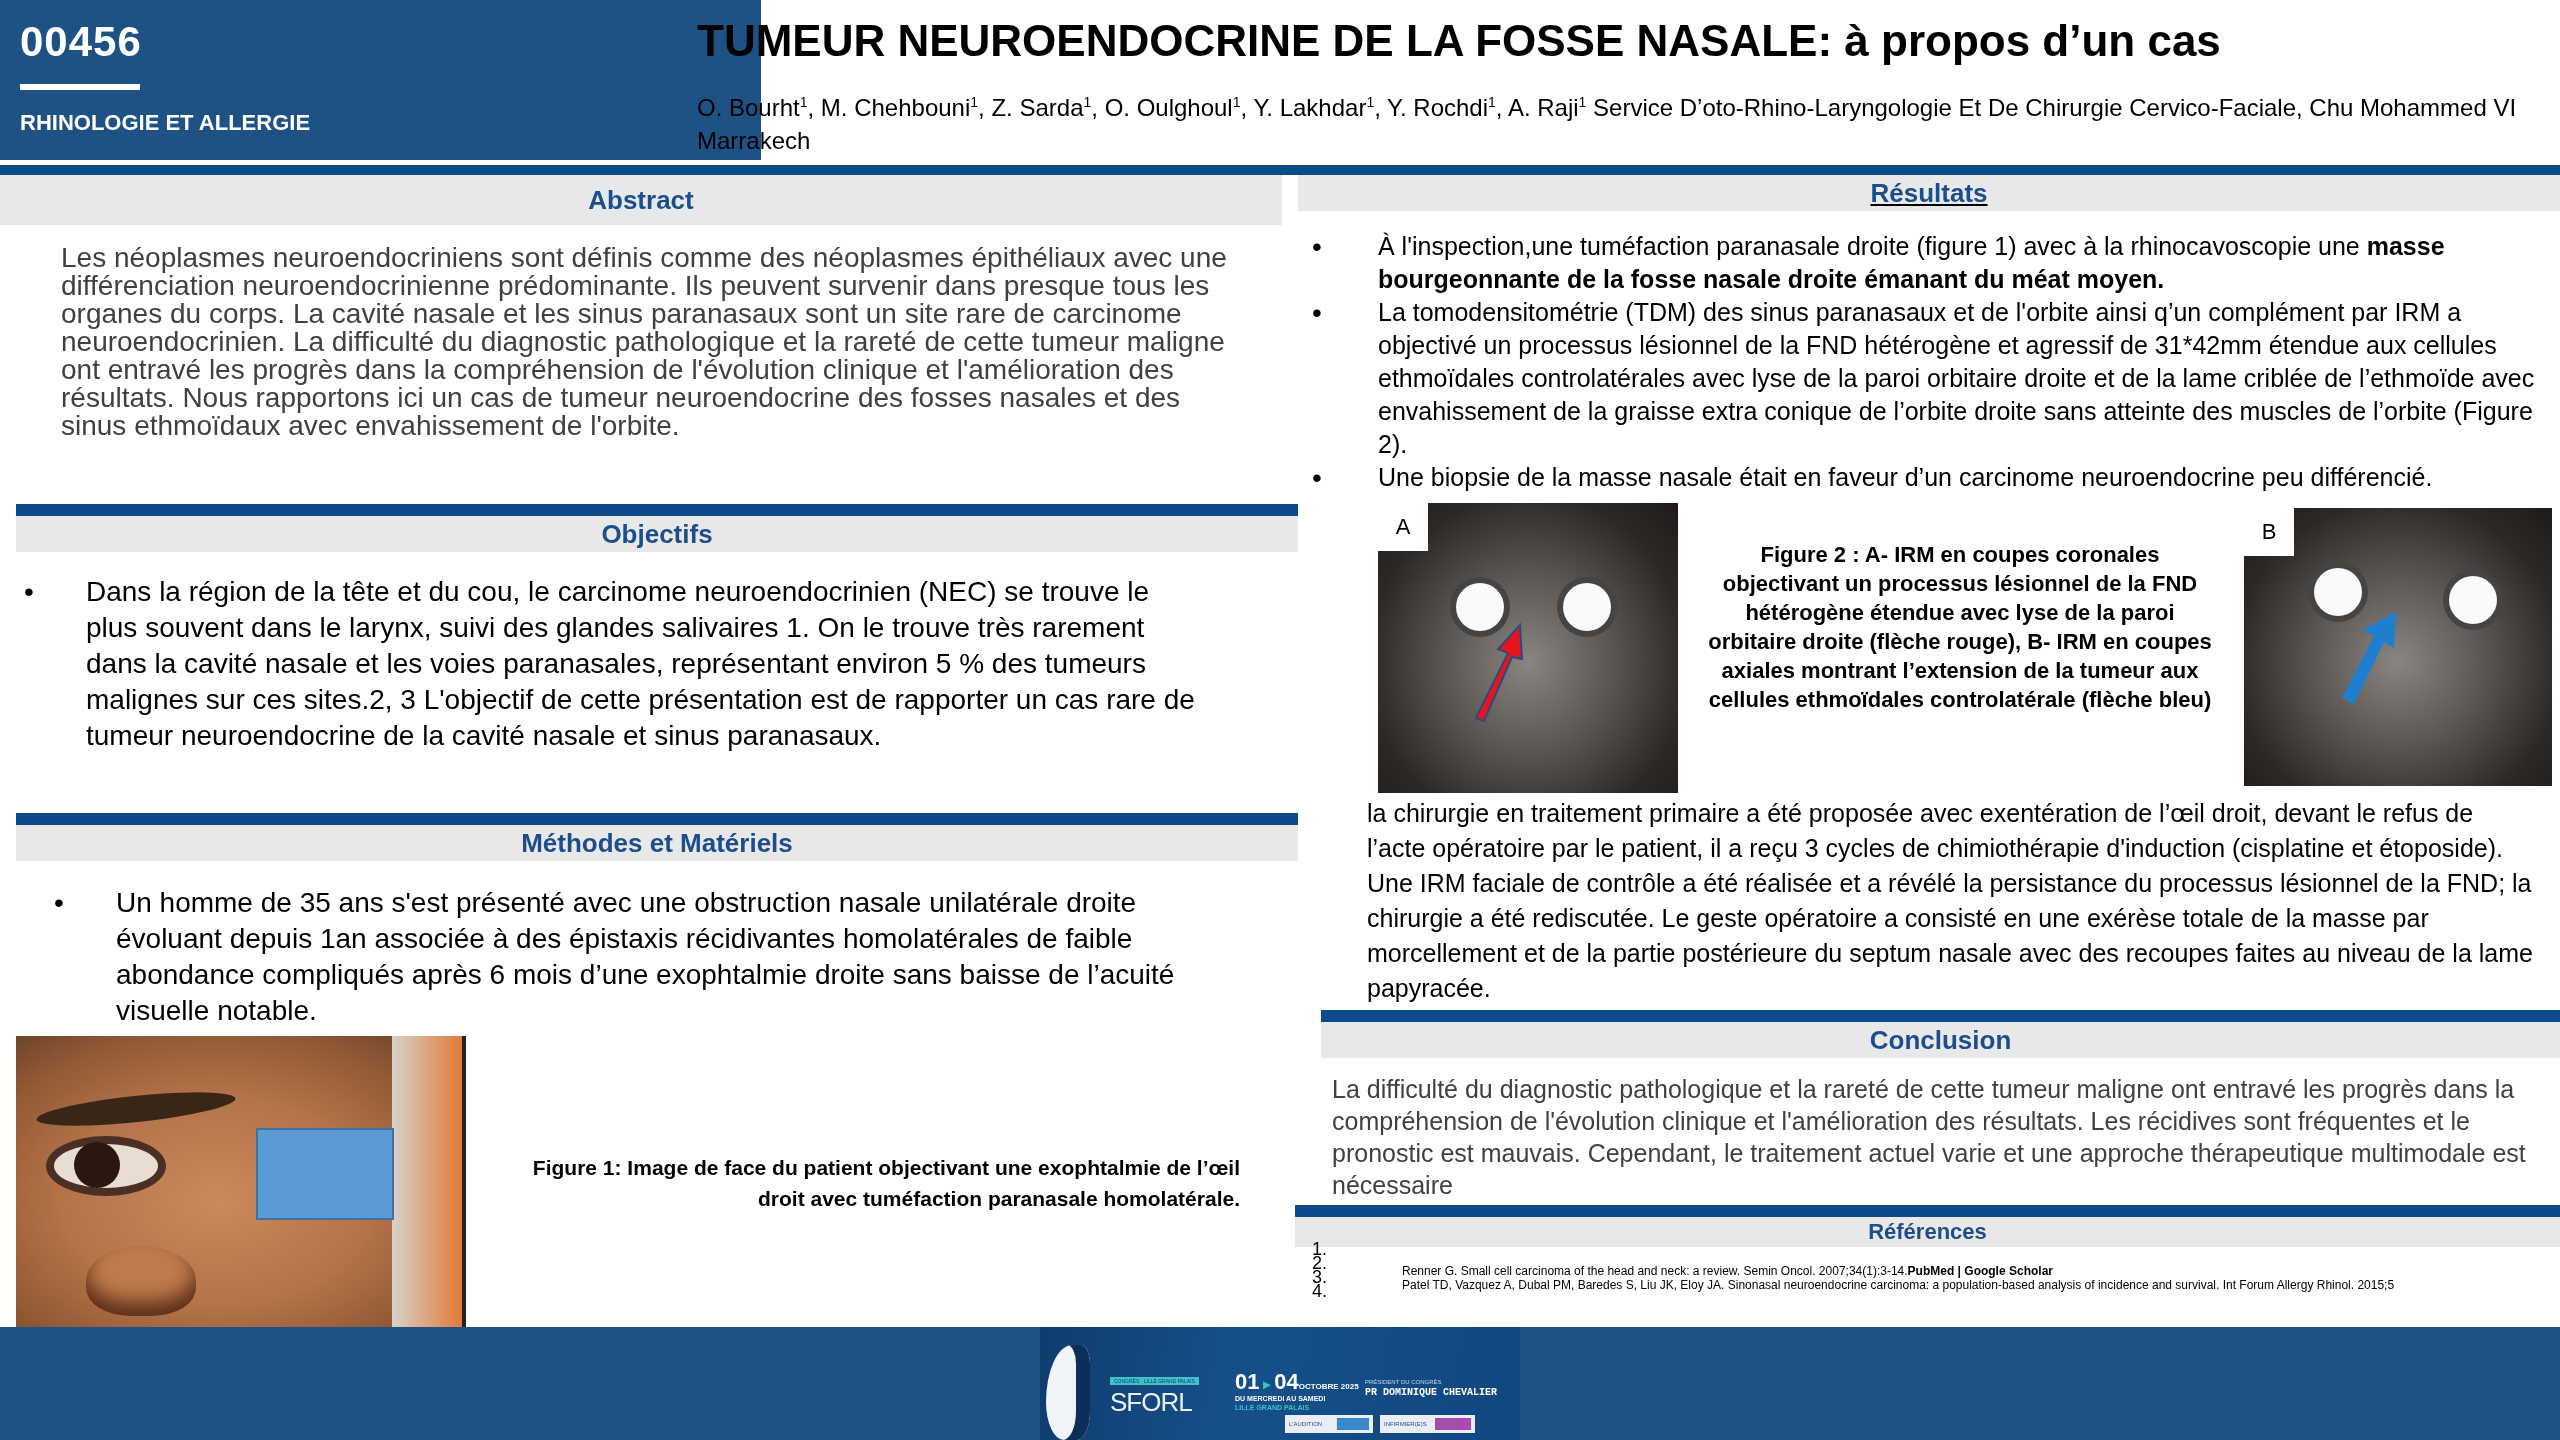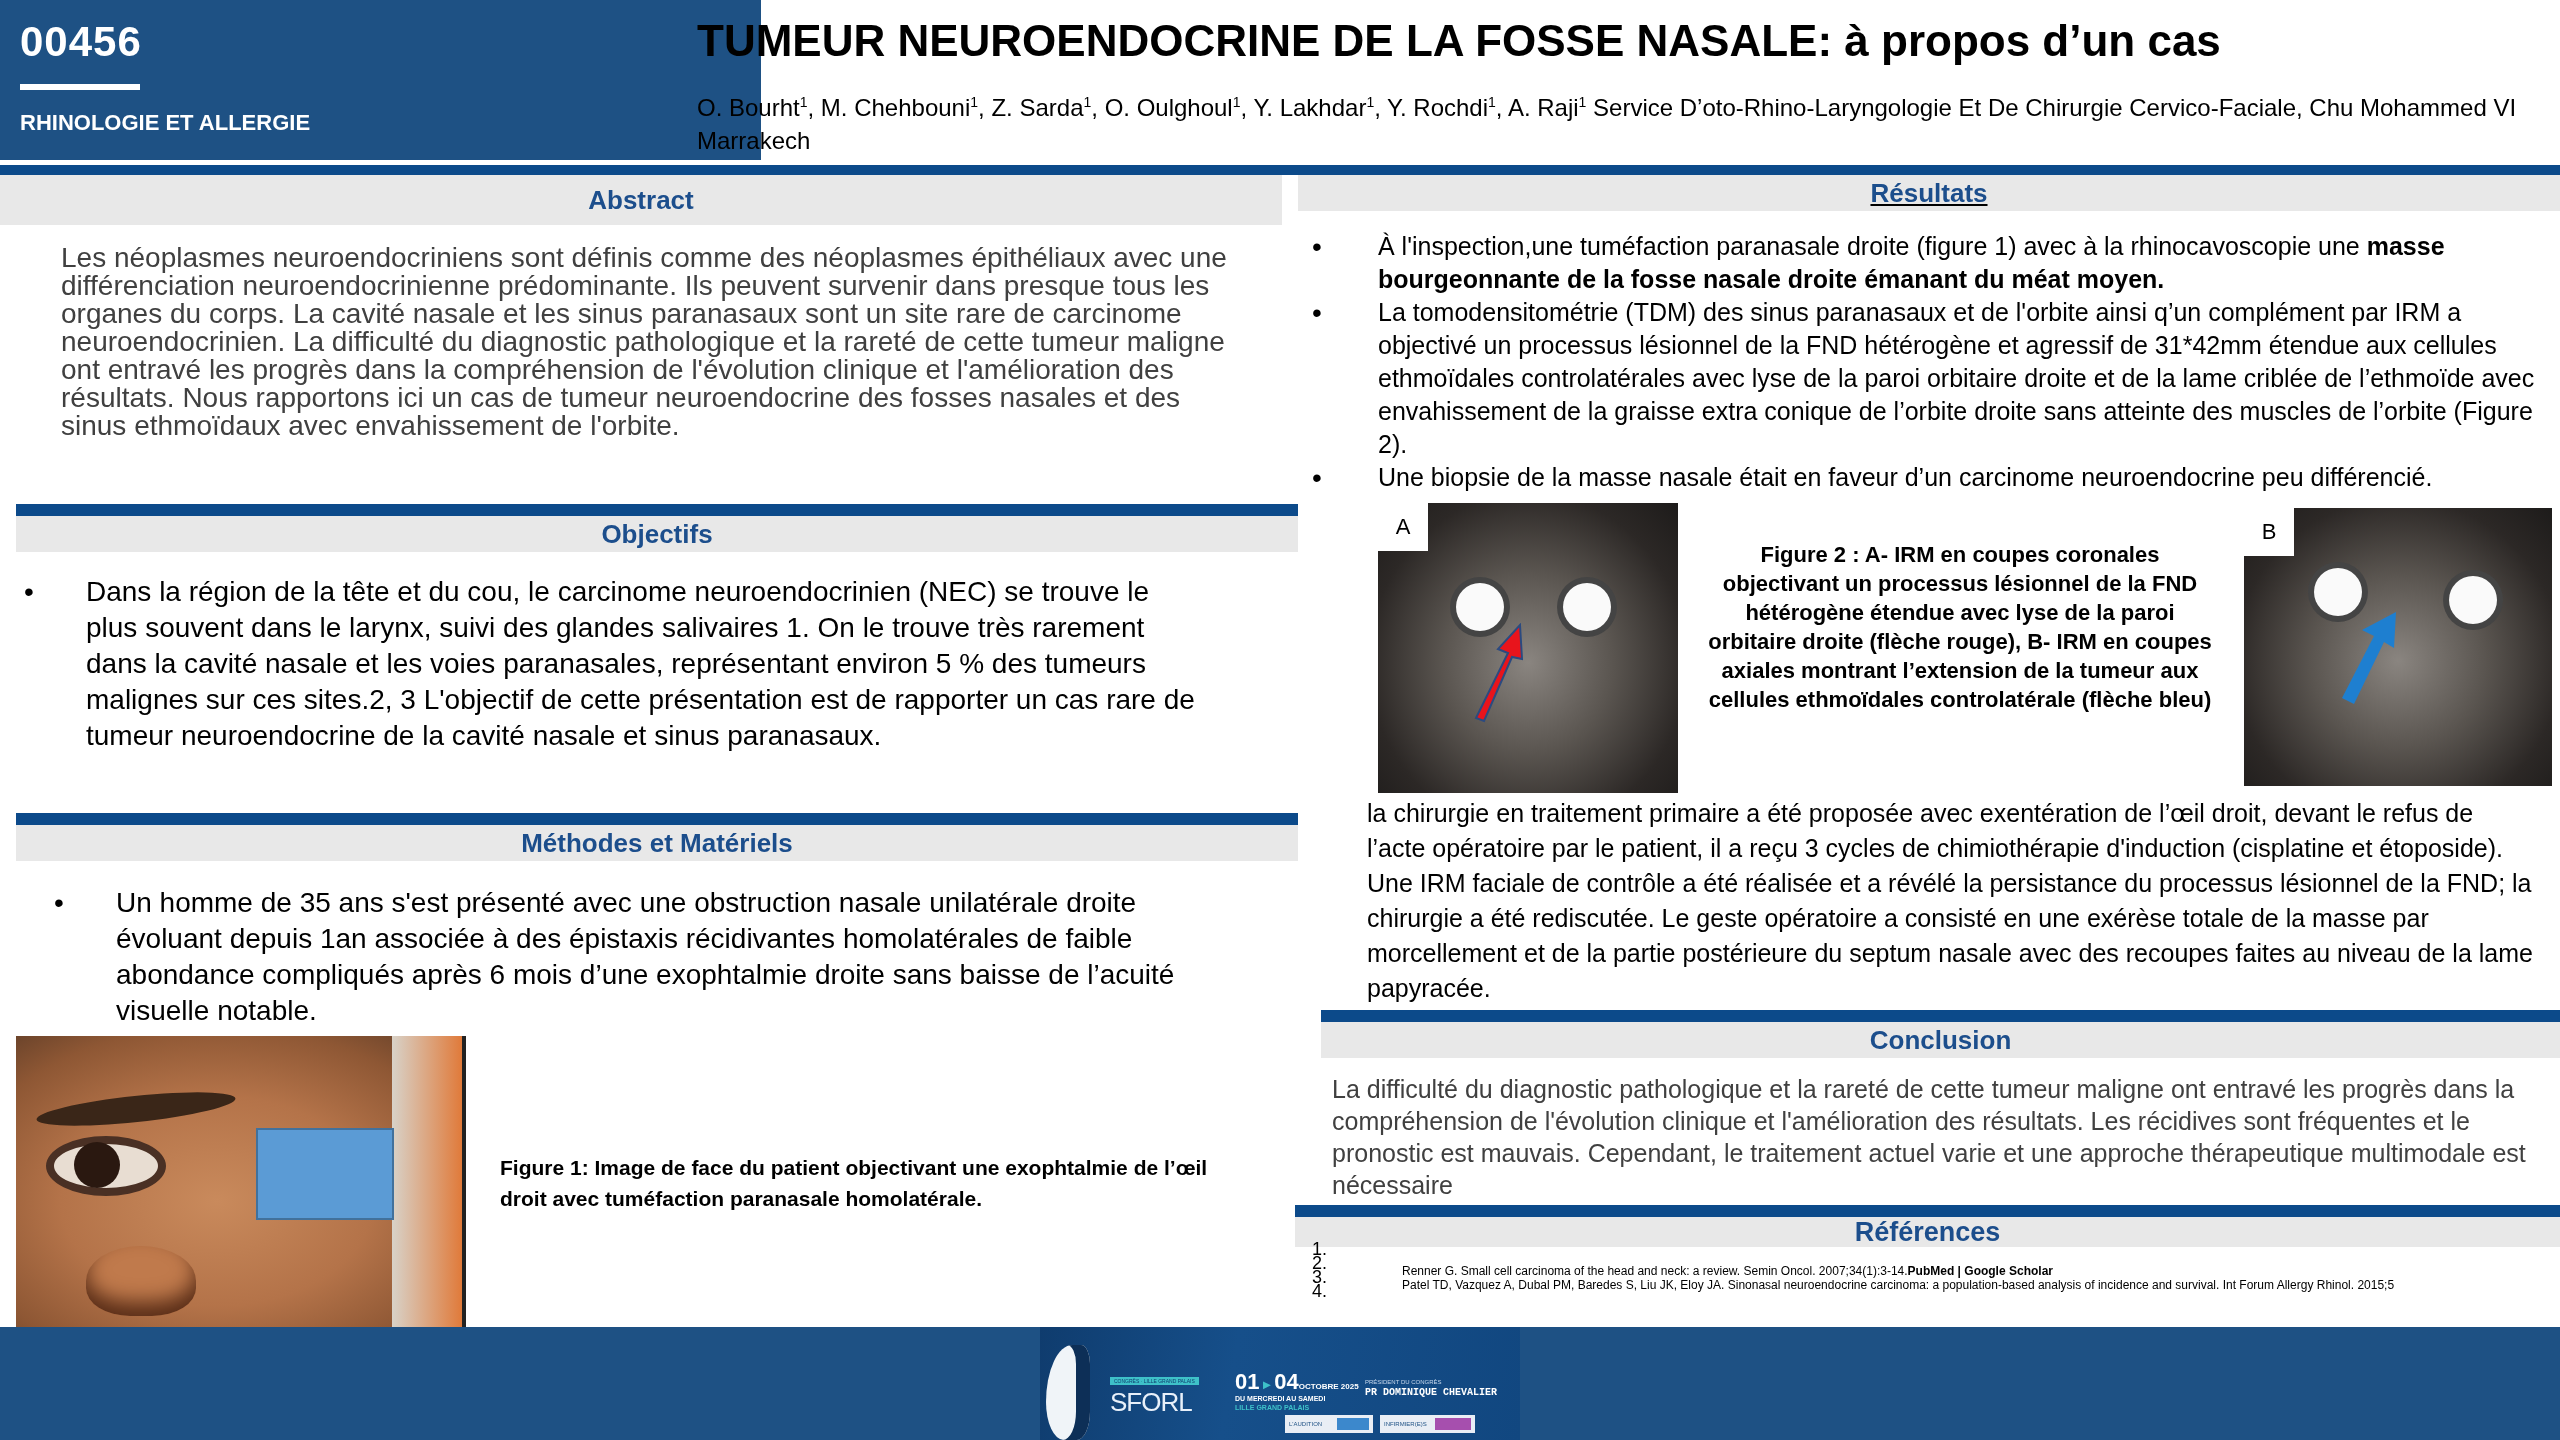--- a/index.html
+++ b/index.html
@@ -29,21 +29,21 @@
 
   
   .fig1 { position: absolute; left: 16px; top: 1036px; width: 450px; height: 300px; overflow: hidden;
           background: radial-gradient(ellipse at 45% 55%, #c98a5c 0%, #b47349 45%, #8e5734 75%, #5a3a26 100%); border-right: 4px solid #222; }
   .fig1 .bg-wall { position: absolute; right: 0; top: 0; width: 70px; height: 100%; background: linear-gradient(90deg, #d8d2c8, #e07a3a); }
   .fig1 .brow { position: absolute; left: 20px; top: 60px; width: 200px; height: 26px; border-radius: 50%; background: #3a2618; transform: rotate(-6deg); }
   .fig1 .eye { position: absolute; left: 30px; top: 100px; width: 120px; height: 60px; border-radius: 50%; background: #e8ddd2; border: 8px solid #4a3024; }
   .fig1 .pupil { position: absolute; left: 58px; top: 106px; width: 46px; height: 46px; border-radius: 50%; background: #2a1810; }
   .fig1 .nose { position: absolute; left: 70px; top: 210px; width: 110px; height: 70px; border-radius: 50% 50% 40% 40%; background: #c07a4c; box-shadow: inset 0 -14px 20px #5a2e18; }
   .fig1 .mask { position: absolute; left: 240px; top: 92px; width: 138px; height: 92px; background: #5b9bd5; border: 2px solid #41719c; }
-  .fig1-cap { position: absolute; left: 500px; top: 1152px; width: 740px; text-align: left; font-size: 21px; line-height: 31px; font-weight: bold; color: #000; }
+  .fig1-cap { position: absolute; left: 500px; top: 1152px; width: 740px; text-align: right; font-size: 21px; line-height: 31px; font-weight: bold; color: #000; }
 
   
   .mri { position: absolute; background: radial-gradient(ellipse at 50% 55%, #8a8580 0%, #5a5550 40%, #2c2826 75%, #1d1b1a 100%); overflow: hidden; }
   .mri .orb { position: absolute; width: 48px; height: 48px; border-radius: 50%; background: #fafafa; box-shadow: 0 0 0 6px #444; }
   .mri .lbl { position: absolute; left: 0; top: 0; width: 50px; height: 48px; background: #fff; font-size: 22px; display: flex; align-items: center; justify-content: center; color: #000; }
   .fig2-cap { position: absolute; left: 1700px; top: 540px; width: 520px; text-align: center; font-size: 22px; line-height: 29px; font-weight: bold; color: #000; }
 
   .results-cont { position: absolute; left: 1367px; top: 796px; width: 1170px; font-size: 25px; line-height: 35px; color: #000; }
 
   .concl { position: absolute; left: 1332px; top: 1073px; width: 1200px; font-size: 25px; line-height: 32px; color: #404040; }
@@ -157,21 +157,21 @@
   <div class="bar"></div>
   <div class="band">
       <span>Conclusion</span>
     </div>
 </div>
 <p class="concl">La difficulté du diagnostic pathologique et la rareté de cette tumeur maligne ont entravé les progrès dans la compréhension de l'évolution clinique et l'amélioration des résultats. Les récidives sont fréquentes et le pronostic est mauvais. Cependant, le traitement actuel varie et une approche thérapeutique multimodale est nécessaire</p>
 
 <div class="sec" style="left:1295px;top:1205px;width:1265px;">
   <div class="bar"></div>
   <div class="band" style="height:30px;">
-      <span style="font-size:27px;">Références</span>
+      <span style="font-size:22px;">Références</span>
     </div>
 </div>
 <div class="refs-num">
   <div>1.</div>
   <div>2.</div>
   <div>3.</div>
   <div>4.</div>
 </div>
 <div class="refs-txt">
   <div><span>Renner G. Small cell carcinoma of the head and neck: a review. Semin Oncol. 2007;34(1):3-14.</span><b>PubMed | Google Scholar</b></div>

